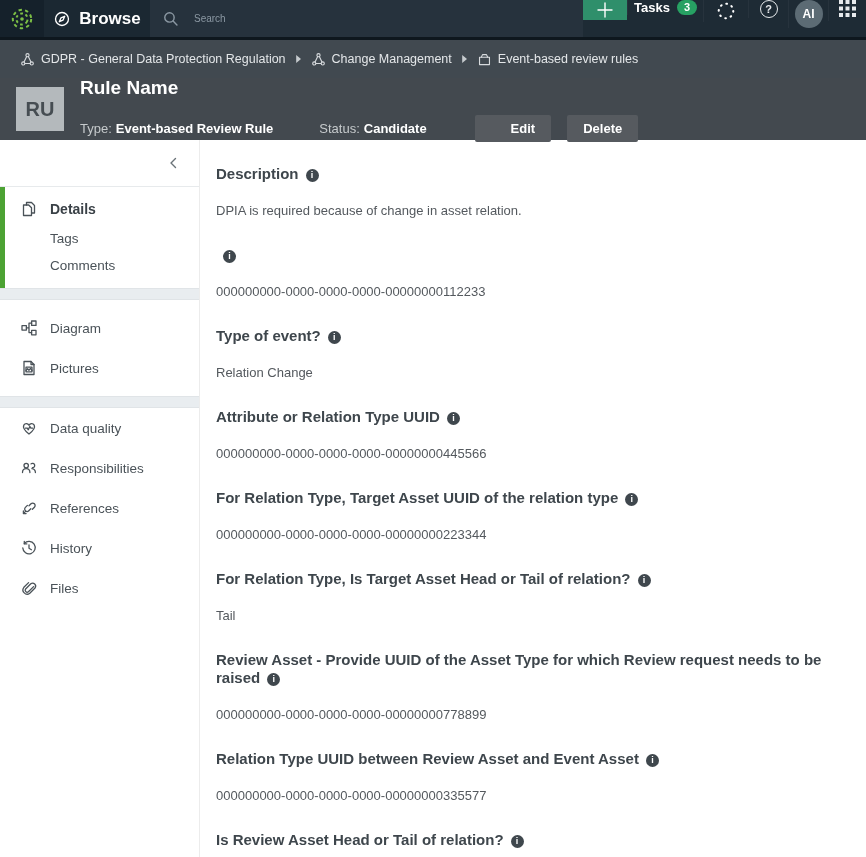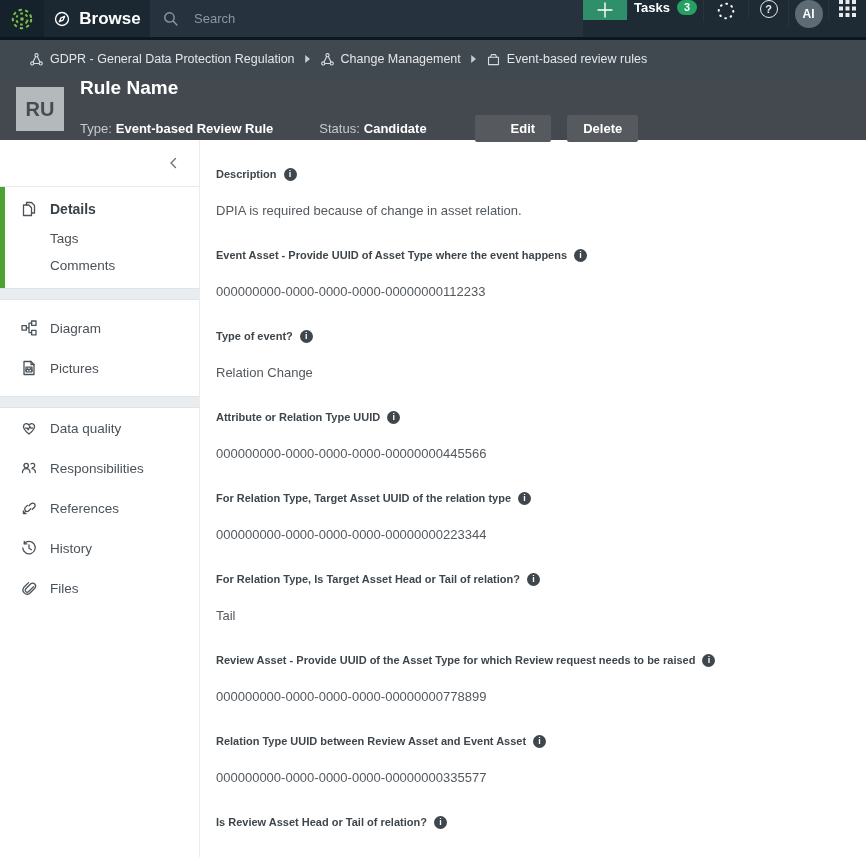--- a/index.html
+++ b/index.html
@@ -11,37 +11,37 @@
   }
   svg.ic { fill:none; stroke:currentColor; stroke-width:1.3; stroke-linecap:round; stroke-linejoin:round; display:block; }
 
   
   .topbar { height:40px; background:#1e2b35; display:flex; align-items:stretch; border-bottom:3px solid #0e171e; }
   .topbar { height:40px; }
   .logo-cell { width:44px; background:#15212b; display:flex; align-items:center; justify-content:center; cursor:pointer; }
   .browse-cell { width:106px; background:#1b2832; display:flex; align-items:center; justify-content:center; gap:8px;
                  color:#fff; font-size:17px; font-weight:700; cursor:pointer; }
   .search-cell { flex:1; background:#26323d; display:flex; align-items:center; padding:0 12px; gap:12px; color:#8b98a3; }
-  .search-cell input { background:transparent; border:none; outline:none; color:#cfd6db; font-size:13px; width:100%;
+  .search-cell input { background:transparent; border:none; outline:none; color:#cfd6db; font-size:10px; width:100%;
                        font-family:"Liberation Sans", sans-serif; }
   .search-cell input::placeholder { color:#8b98a3; }
   .tb-right { display:flex; align-items:flex-start;border-radius:7px; }
   .tb-item { display:flex; align-items:center; justify-content:center; color:#e8ebed; cursor:pointer; border-left:1px solid #27333d; }
   .plus-cell { width:44px; background:#2f8f6b; border-left:none; }
   .tasks-cell { width:76px; gap:7px; font-size:13px; font-weight:700; color:#fff; }
   .badge { background:#27a163; color:#fff; font-size:11px; font-weight:700; padding:1px 7px; border-radius:9px; line-height:13px; }
   .spin-cell { width:45px; } .help-cell { width:40px; } .av-cell { width:40px; } .grid-cell { width:38px; }
   .help-circle { width:18px; height:18px; border:1.5px solid #e8ebed; border-radius:50%; display:flex; align-items:center;
                  justify-content:center; font-size:11px; font-weight:700; }
   .help-circle::after { content:"?"; }
   .avatar-sm { width:28px; height:28px; border-radius:50%; background:#5c6b74; color:#fff; display:flex; align-items:center;
                justify-content:center; font-size:12px; font-weight:700; }
 
   
-  .breadcrumb { height:38px; background:#414950; display:flex; align-items:center; padding:0 29px; gap:9px;
+  .breadcrumb { height:38px; background:#414950; display:flex; align-items:center; padding:0 20px; gap:9px;
                 color:#e4e7e9; font-size:12.5px; }
   .bc-item { display:flex; align-items:center; gap:6px; cursor:pointer; white-space:nowrap; }
   .bc-sep { display:flex; align-items:center; }
 
   
   .asset-header { height:62px; background:#43494f; display:flex; align-items:center; padding:0 16px; }
   .asset-avatar { width:48px; height:44px; background:#b4b9bc; color:#464d52; font-size:20px; font-weight:700;
                   display:flex; align-items:center; justify-content:center; flex:0 0 auto; }
   .asset-head-main { margin-left:16px; display:flex; flex-direction:column; justify-content:center; }
   .asset-title { color:#fff; font-size:19px; font-weight:700; line-height:22px; }
@@ -67,21 +67,21 @@
              font-size:13.5px; cursor:pointer; }
   .sb-group.g1 .sb-item { padding-left:15px; }
   .sb-item.main-item { height:32px; font-weight:700; color:#3a4147; font-size:14px; }
   .sb-item.sub-item { height:27px; padding-left:50px; }
   .sb-group.g1 .sb-item.sub-item { padding-left:45px; }
   .sb-icon { color:#4a5258; display:flex; }
 
   
   .main { flex:1; padding:25px 16px 0 16px; overflow:hidden; }
   .section { margin-bottom:27px; }
-  .section h3 { margin:0 0 20px 0; font-size:11px; line-height:18px; font-weight:700; color:#3e464c; }
+  .section h3 { margin:0 0 20px 0; font-size:15px; line-height:18px; font-weight:700; color:#3e464c; }
   .info-dot { display:inline-flex; width:13px; height:13px; border-radius:50%; background:#3f474d; color:#fff;
               align-items:center; justify-content:center; font-size:9px; font-weight:700; font-style:normal;
               margin-left:7px; vertical-align:1px; cursor:pointer; }
   .info-dot::after { content:"i"; }
   .section .value { margin:0; font-size:13px; line-height:16px; color:#54595e; }
 </style>
 </head>
 <body>
 
 <div class="topbar">
@@ -331,21 +331,21 @@
   </div>
 
   <div class="main">
 
     <div class="section">
       <h3><span>Description</span><i class="info-dot"></i></h3>
       <p class="value">DPIA is required because of change in asset relation.</p>
     </div>
 
     <div class="section">
-      <h3><span>Event Asset - Provide UUID of Asset Type where the event happens</span><i class="info-dot"></i></h3>
+      <h3><i class="info-dot"></i></h3>
       <p class="value">000000000-0000-0000-0000-00000000112233</p>
     </div>
 
     <div class="section">
       <h3><span>Type of event?</span><i class="info-dot"></i></h3>
       <p class="value">Relation Change</p>
     </div>
 
     <div class="section">
       <h3><span>Attribute or Relation Type UUID</span><i class="info-dot"></i></h3>

